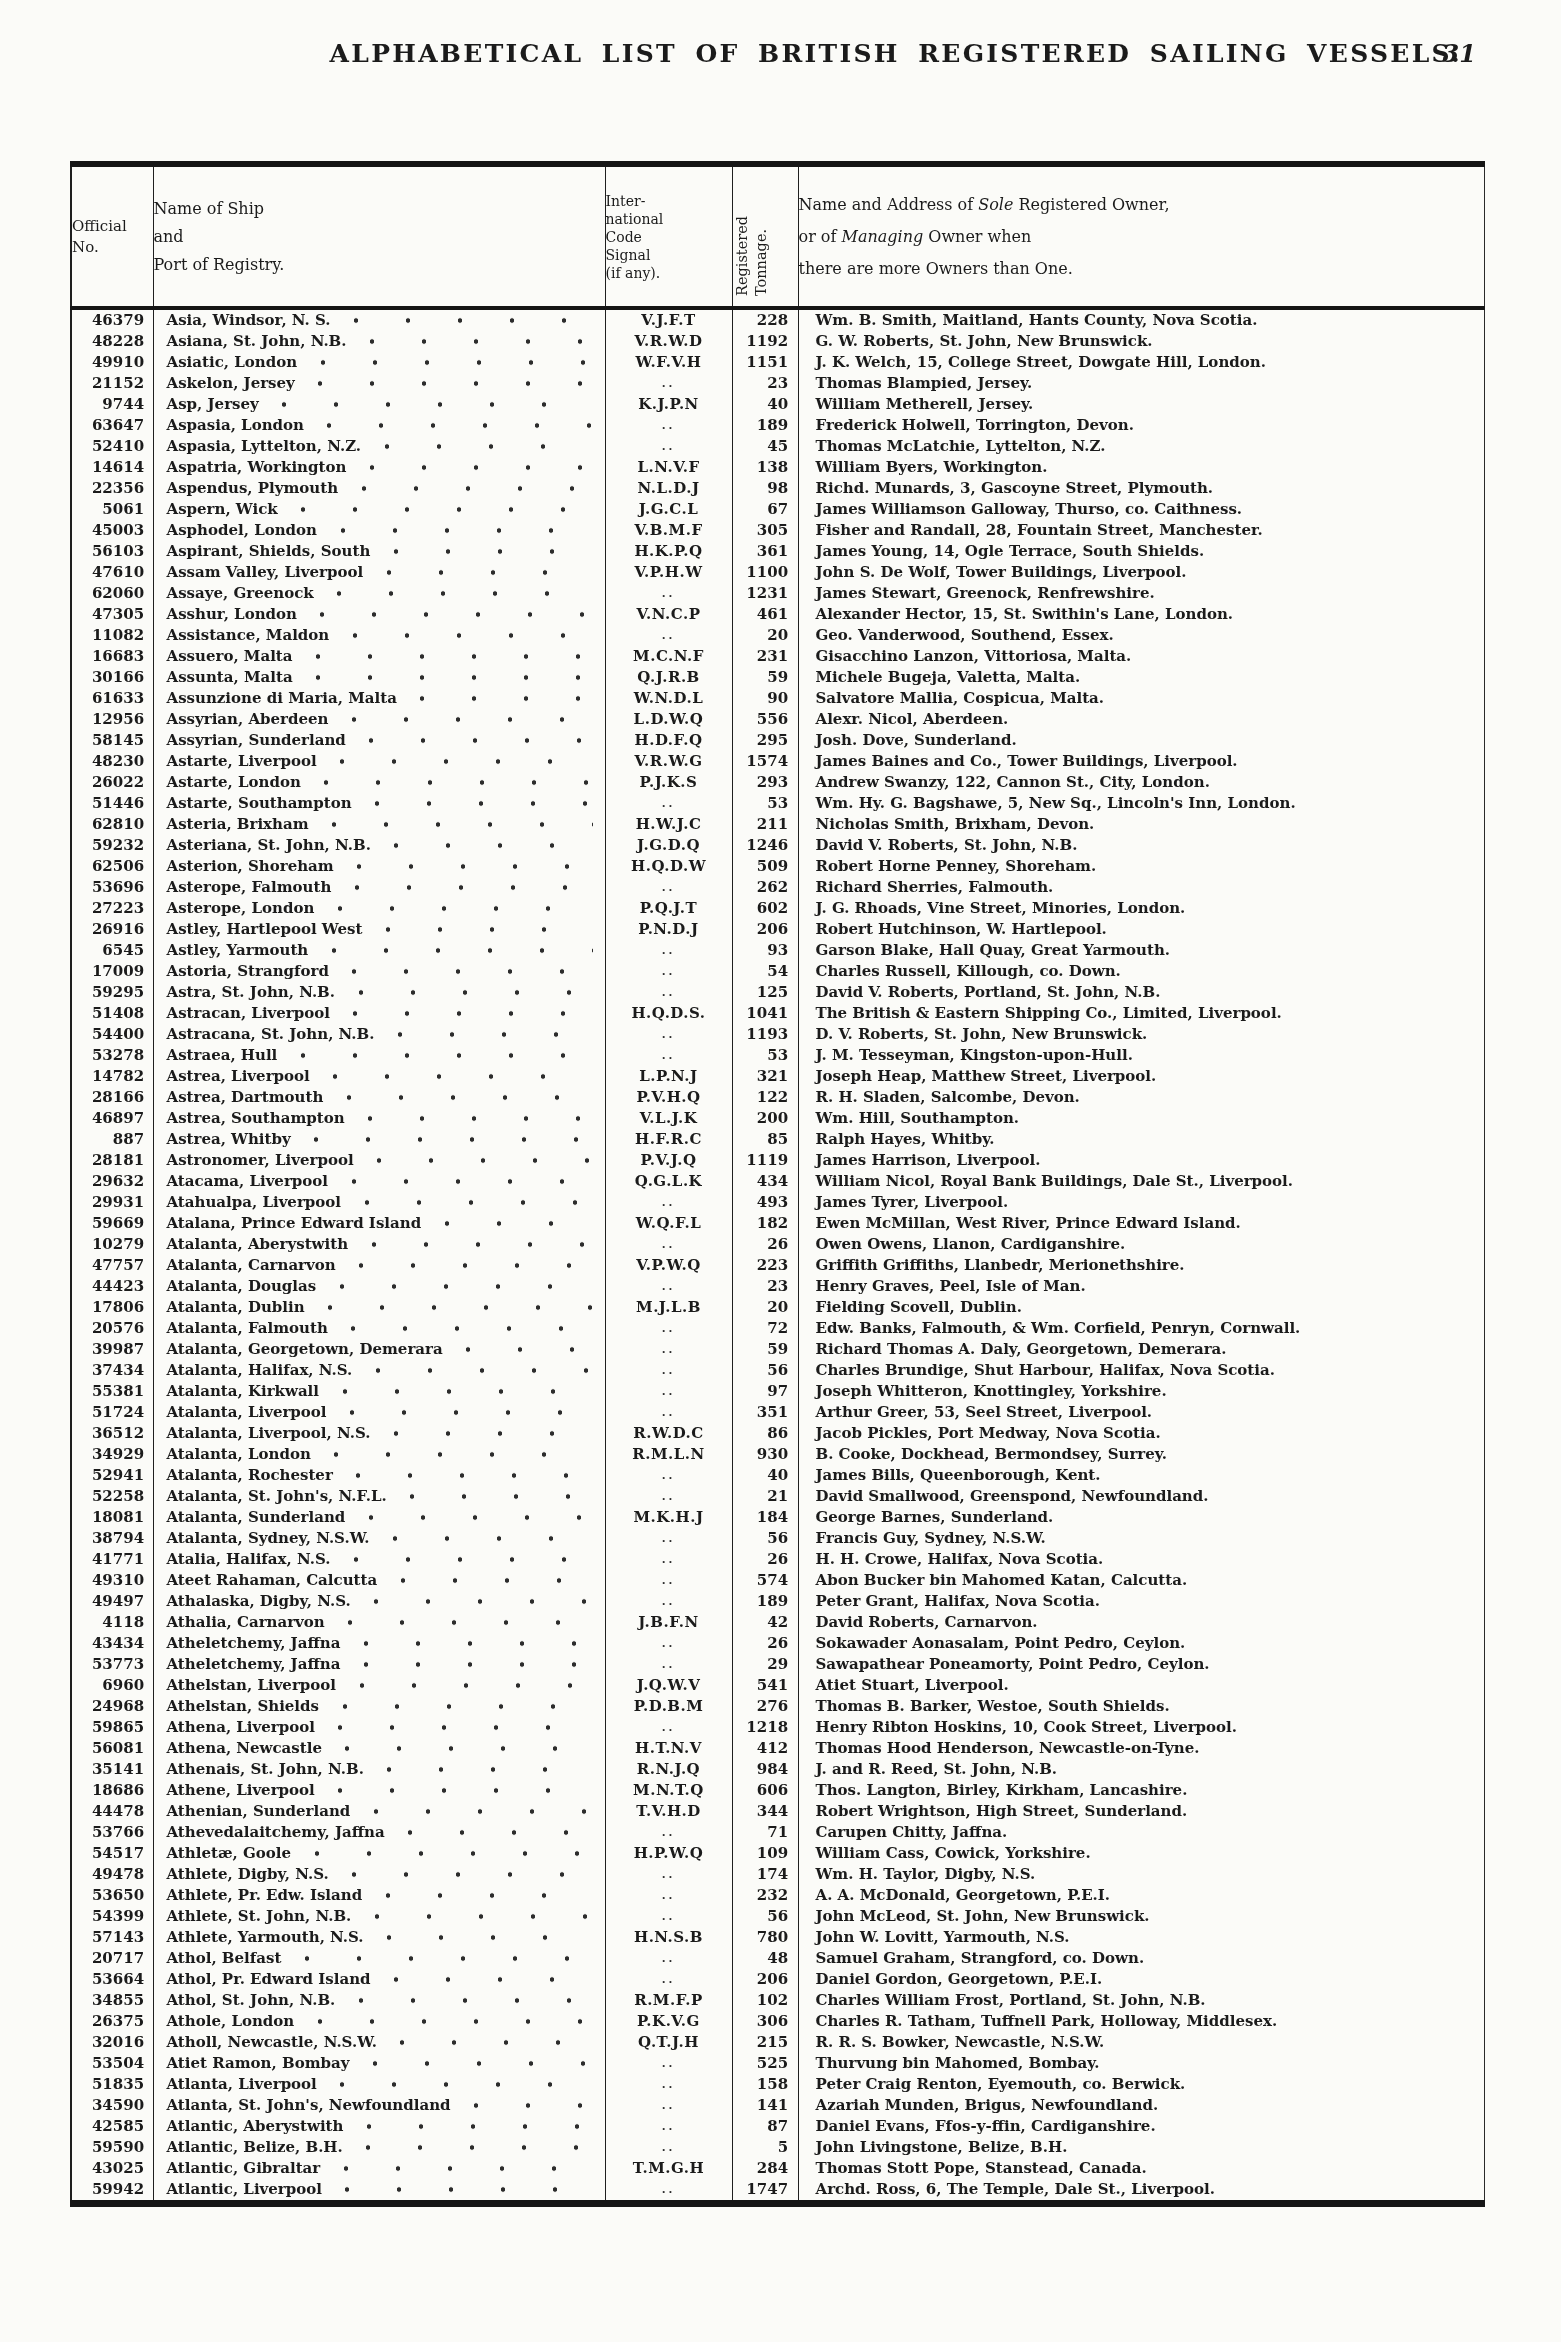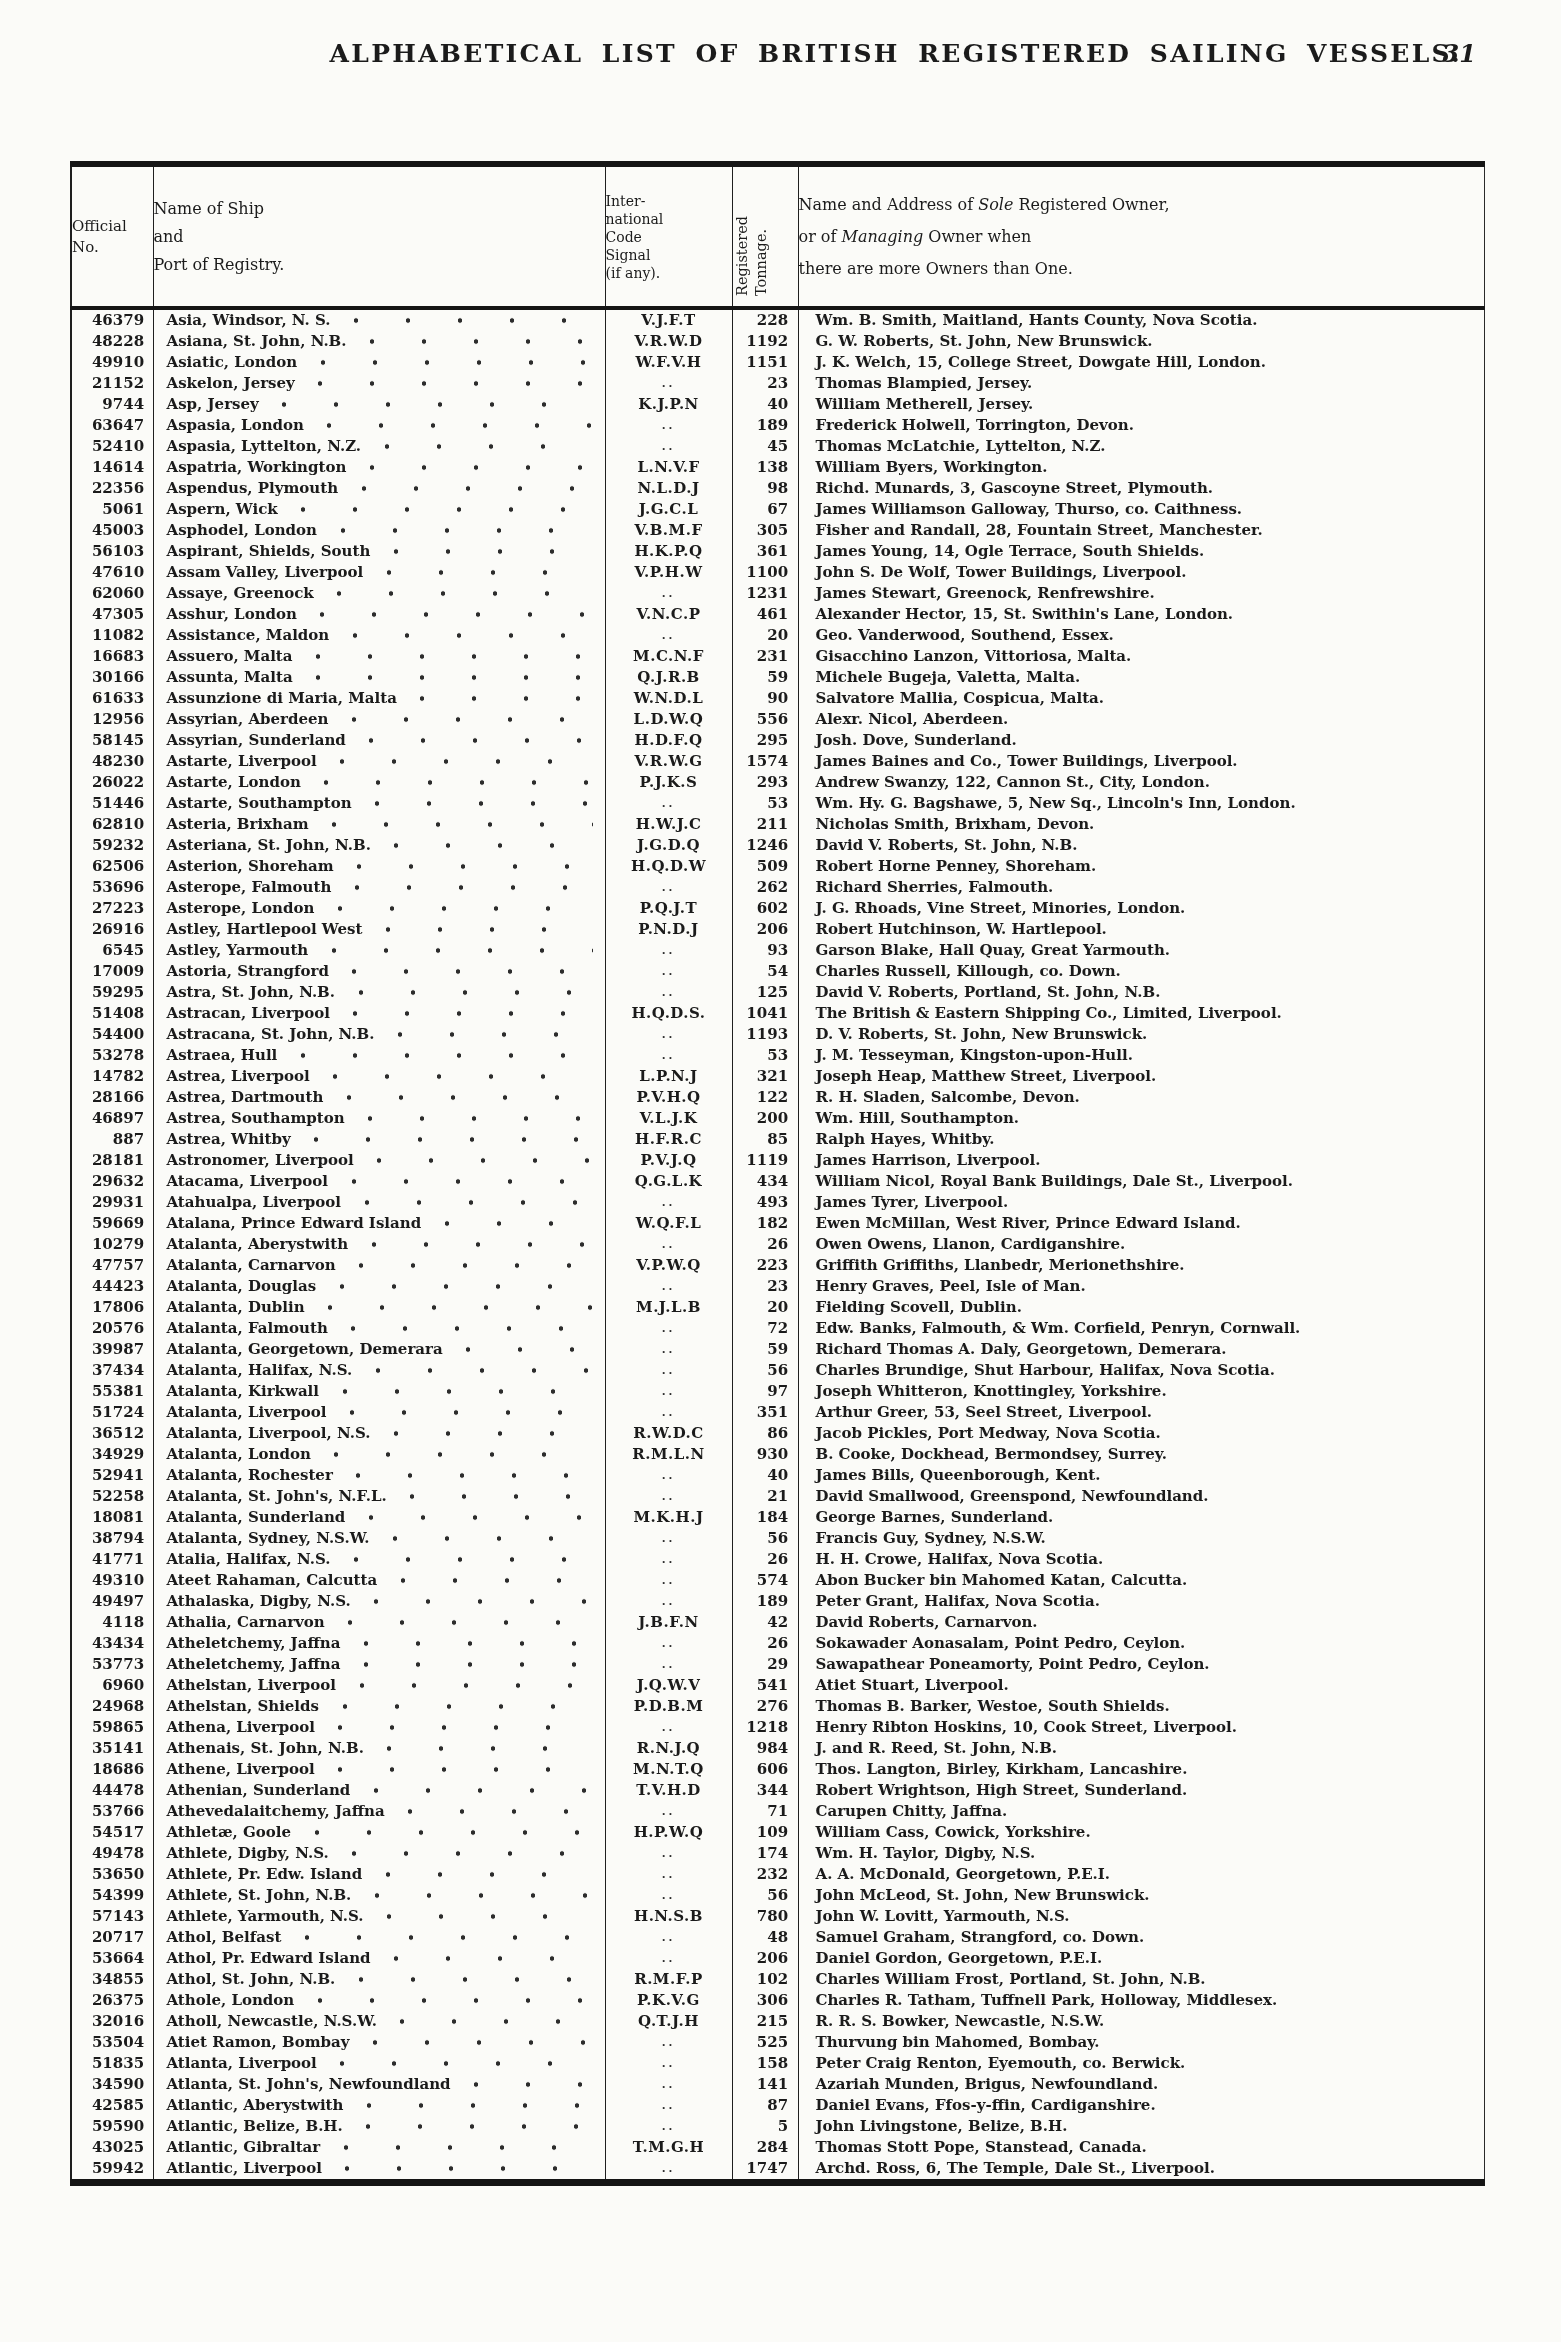--- a/index.html
+++ b/index.html
@@ -999,20 +999,32 @@
       <div class="ship-flex">
         <span class="ship-text">Athena, Liverpool</span>
         <span class="leader"></span>
       </div>
     </td>
     <td class="code blank">..</td>
     <td class="ton">1218</td>
     <td class="owner">Henry Ribton Hoskins, 10, Cook Street, Liverpool.</td>
   </tr>
 
+  <tr>
+    <td class="num">56081</td>
+    <td>
+      <div class="ship-flex">
+        <span class="ship-text">Athena, Newcastle</span>
+        <span class="leader"></span>
+      </div>
+    </td>
+    <td class="code">H.T.N.V</td>
+    <td class="ton">412</td>
+    <td class="owner">Thomas Hood Henderson, Newcastle-on-Tyne.</td>
+  </tr>
 
   <tr>
     <td class="num">35141</td>
     <td>
       <div class="ship-flex">
         <span class="ship-text">Athenais, St. John, N.B.</span>
         <span class="leader"></span>
       </div>
     </td>
     <td class="code">R.N.J.Q</td>

